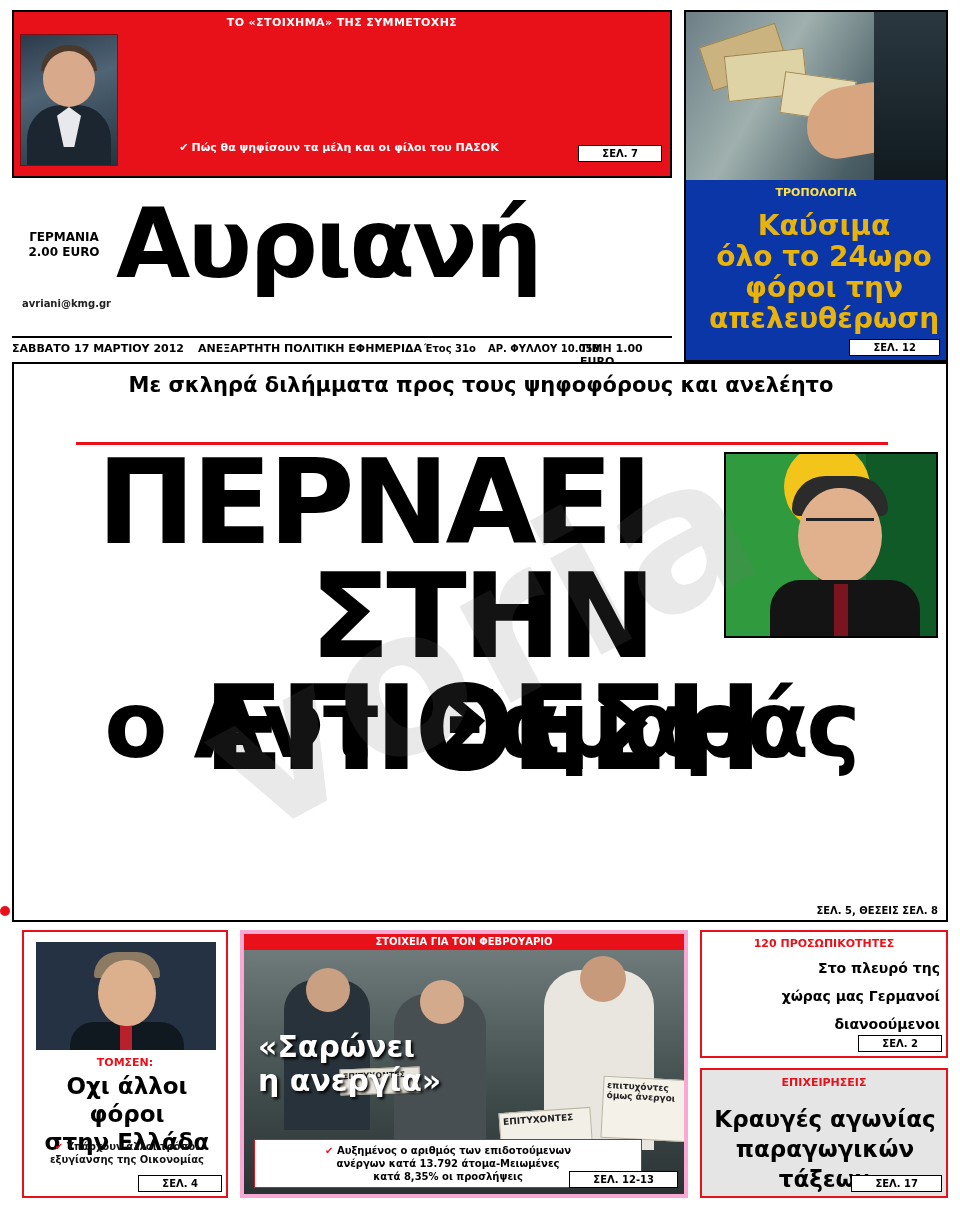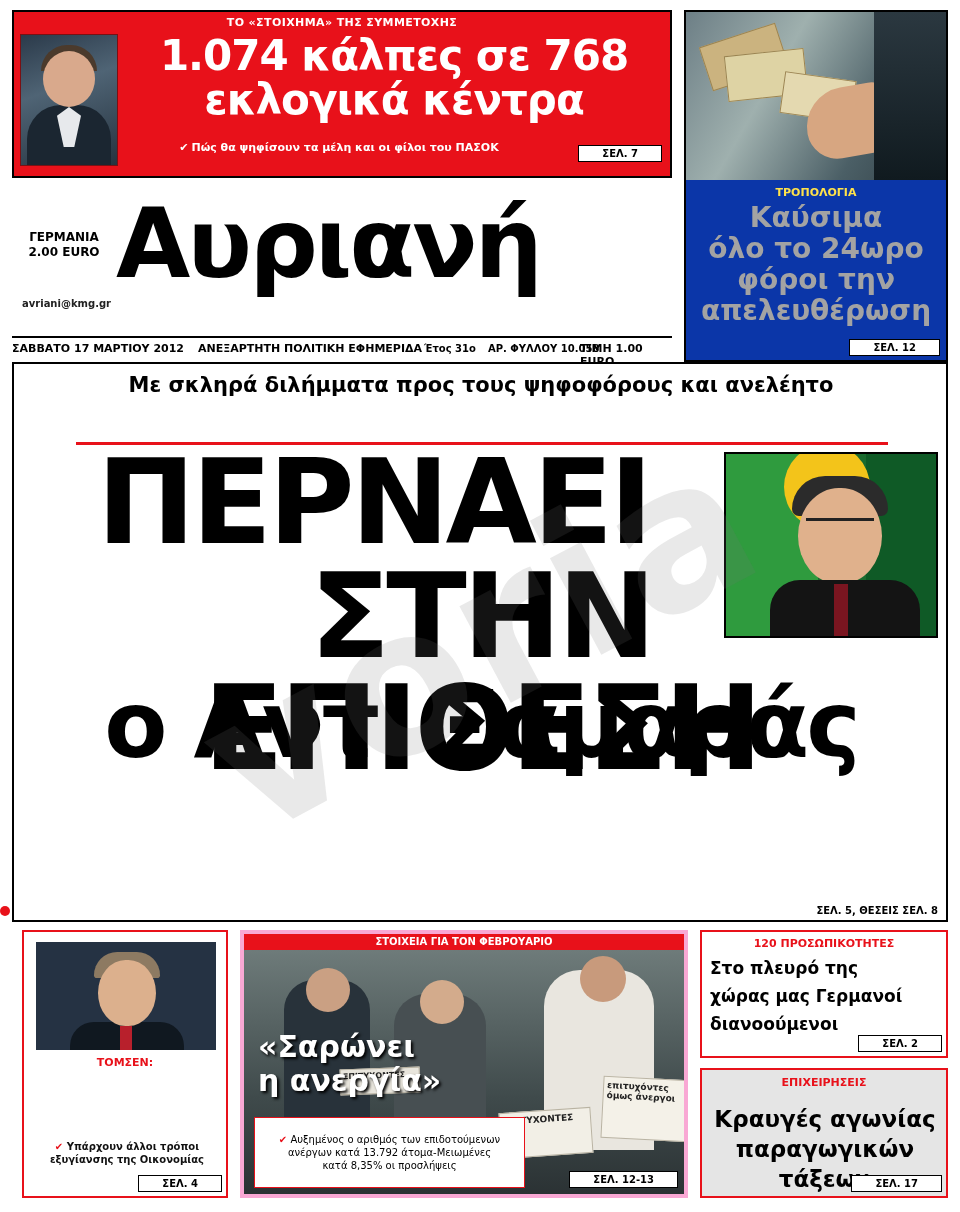--- a/index.html
+++ b/index.html
@@ -24,21 +24,21 @@
   .tr-box{position:absolute;left:684px;top:10px;width:264px;height:352px;border:2px solid #000;box-sizing:border-box;overflow:hidden;}
   .tr-photo{position:absolute;left:0;top:0;width:260px;height:168px;background:linear-gradient(120deg,#6d7f86 0%,#9fb0ae 35%,#4b5f66 70%,#2e3c42 100%);overflow:hidden;}
   .tr-photo .bill{position:absolute;background:#d9c08a;border:1px solid #9b8452;transform:rotate(-18deg);}
   .tr-photo .b1{left:18px;top:22px;width:78px;height:44px;background:#cbb37f;}
   .tr-photo .b2{left:40px;top:40px;width:78px;height:44px;background:#ded3a4;transform:rotate(-6deg);}
   .tr-photo .b3{left:96px;top:64px;width:70px;height:40px;background:#e4d9b0;transform:rotate(8deg);}
   .tr-photo .hand{position:absolute;left:120px;top:74px;width:92px;height:70px;background:#d7a681;border-radius:40px 24px 20px 30px;transform:rotate(-10deg);}
   .tr-photo .dark{position:absolute;right:0;top:0;width:72px;height:168px;background:linear-gradient(180deg,#2b3840,#101a1f);}
   .tr-blue{position:absolute;left:0;top:168px;width:260px;height:180px;background:#0b36a8;}
   .tr-blue .kicker{position:absolute;top:6px;left:0;width:100%;text-align:center;color:#ffe24a;font-size:11px;font-weight:bold;}
-  .tr-blue h3{position:absolute;left:6px;top:22px;width:248px;margin:0;text-align:center;color:#a3a3a3;font-size:28px;line-height:31px;font-weight:bold;}
+  .tr-blue h3{position:absolute;left:6px;top:22px;width:248px;margin:8px;text-align:center;color:#eab308;font-size:28px;line-height:31px;font-weight:bold;}
   .tr-blue .sel-badge{right:6px;bottom:4px;}
 
   
   .masthead{position:absolute;left:12px;top:186px;width:660px;height:150px;}
   .germany{position:absolute;left:6px;top:44px;width:92px;text-align:center;font-size:12px;font-weight:bold;line-height:15px;}
   .logo{position:absolute;left:104px;top:8px;width:556px;font-size:96px;line-height:100px;font-weight:bold;letter-spacing:-3px;font-family:"DejaVu Sans","Liberation Sans",sans-serif;}
   .site{position:absolute;left:10px;top:112px;font-size:10px;font-weight:bold;color:#222;}
   .mast-rule{position:absolute;left:12px;top:336px;width:660px;height:2px;background:#000;}
   .mast-line{position:absolute;left:12px;top:340px;width:668px;height:18px;font-size:11px;font-weight:bold;}
   .mast-line .date{position:absolute;left:0;top:2px;}
@@ -84,27 +84,27 @@
   .bc .p1{position:absolute;left:40px;top:30px;width:86px;height:150px;background:#28323a;border-radius:30px 30px 0 0;}
   .bc .p1h{position:absolute;left:62px;top:18px;width:44px;height:44px;border-radius:50%;background:#caa083;}
   .bc .p2{position:absolute;left:150px;top:44px;width:92px;height:150px;background:#474f52;border-radius:32px 32px 0 0;}
   .bc .p2h{position:absolute;left:176px;top:30px;width:44px;height:44px;border-radius:50%;background:#d3ab8c;}
   .bc .p3{position:absolute;left:300px;top:20px;width:110px;height:180px;background:#e9e6df;border-radius:36px 36px 0 0;}
   .bc .p3h{position:absolute;left:336px;top:6px;width:46px;height:46px;border-radius:50%;background:#c89a7c;}
   .bc .sign1{position:absolute;left:256px;top:160px;width:92px;height:46px;background:#f2efe6;border:1px solid #b9b3a3;transform:rotate(-4deg);color:#222;font-size:9px;font-weight:bold;padding:3px;box-sizing:border-box;}
   .bc .sign2{position:absolute;left:358px;top:128px;width:86px;height:62px;background:#f4f1e8;border:1px solid #b9b3a3;transform:rotate(3deg);color:#222;font-size:9px;font-weight:bold;padding:3px;box-sizing:border-box;}
   .bc .sign3{position:absolute;left:96px;top:118px;width:80px;height:26px;background:#e8e5dc;border:1px solid #b9b3a3;color:#222;font-size:8px;font-weight:bold;padding:2px;box-sizing:border-box;transform:rotate(-2deg);}
   .bc .quote{position:absolute;left:14px;top:96px;width:232px;color:#fff;font-size:30px;line-height:34px;font-weight:bold;text-shadow:2px 2px 3px #000;}
-  .bc .strap{position:absolute;left:10px;bottom:6px;width:271px;background:#fff;border:1px solid #e8111a;box-sizing:border-box;padding:15px 6px;font-size:10px;line-height:13px;font-weight:normal;text-align:center;}
+  .bc .strap{position:absolute;left:10px;bottom:6px;width:388px;background:#fff;border:1px solid #e8111a;box-sizing:border-box;padding:4px 6px;font-size:10px;line-height:13px;font-weight:bold;text-align:center;}
   .bc .strap .check{color:#e8111a;}
   .bc .sel-badge{right:6px;bottom:6px;}
 
   .br1{position:absolute;left:700px;top:930px;width:248px;height:128px;border:2px solid #e8111a;box-sizing:border-box;background:#fff;}
   .br1 .kicker{position:absolute;left:0;top:5px;width:100%;text-align:center;color:#e8111a;font-size:11px;font-weight:bold;}
-  .br1 h4{position:absolute;left:8px;top:22px;width:230px;margin:0;text-align:left;font-size:17px;line-height:28px;font-weight:bold;}
+  .br1 h4{position:absolute;left:8px;top:22px;width:230px;margin:0;text-align:right;font-size:14px;line-height:28px;font-weight:bold;}
   .br1 .sel-badge{right:4px;bottom:4px;}
 
   .br2{position:absolute;left:700px;top:1068px;width:248px;height:130px;border:2px solid #e8111a;box-sizing:border-box;background:#e5e5e5;}
   .br2 .kicker{position:absolute;left:0;top:6px;width:100%;text-align:center;color:#e8111a;font-size:11px;font-weight:bold;}
   .br2 h4{position:absolute;left:8px;top:34px;width:230px;margin:0;text-align:center;font-size:23px;line-height:30px;font-weight:bold;}
   .br2 .sel-badge{right:4px;bottom:4px;}
 
   
   .watermark{position:absolute;left:130px;top:330px;width:700px;height:620px;pointer-events:none;
     font-size:200px;font-weight:bold;color:rgba(120,120,120,.16);transform:rotate(-28deg);
@@ -117,24 +117,20 @@
 <div class="page">
 
   <div class="top-teaser">
     <div class="kicker">ΤΟ «ΣΤΟΙΧΗΜΑ» ΤΗΣ ΣΥΜΜΕΤΟΧΗΣ</div>
     <div class="photo">
       <div class="body"></div>
         <div class="hair"></div>
         <div class="face"></div>
         <div class="shirt"></div>
     </div>
-    <h2>
-      <span>1.074 κάλπες σε 768</span><br>
-      <span>εκλογικά κέντρα</span>
-    </h2>
     <div class="sub">
       <span class="check">✔</span><span>Πώς θα ψηφίσουν τα μέλη και οι φίλοι του ΠΑΣΟΚ</span>
     </div>
     <div class="sel-badge">ΣΕΛ. 7</div>
   </div>
 
   <div class="tr-box">
     <div class="tr-photo">
       <div class="bill b1"></div>
         <div class="bill b2"></div>
@@ -196,20 +192,24 @@
   <div class="watermark">voria</div>
 
   <div class="bl">
     <div class="photo">
       <div class="suit"></div>
         <div class="hair"></div>
         <div class="face"></div>
         <div class="tie"></div>
     </div>
     <div class="who">ΤΟΜΣΕΝ:</div>
+    <h4>
+      <span>Οχι άλλοι φόροι</span><br>
+      <span>στην Ελλάδα</span>
+    </h4>
     <div class="note">
       <span class="check">✔</span>
       <span>Υπάρχουν άλλοι τρόποι</span><br>
       <span>εξυγίανσης της Οικονομίας</span>
     </div>
     <div class="sel-badge">ΣΕΛ. 4</div>
   </div>
 
   <div class="bc">
     <div class="kicker">ΣΤΟΙΧΕΙΑ ΓΙΑ ΤΟΝ ΦΕΒΡΟΥΑΡΙΟ</div>

